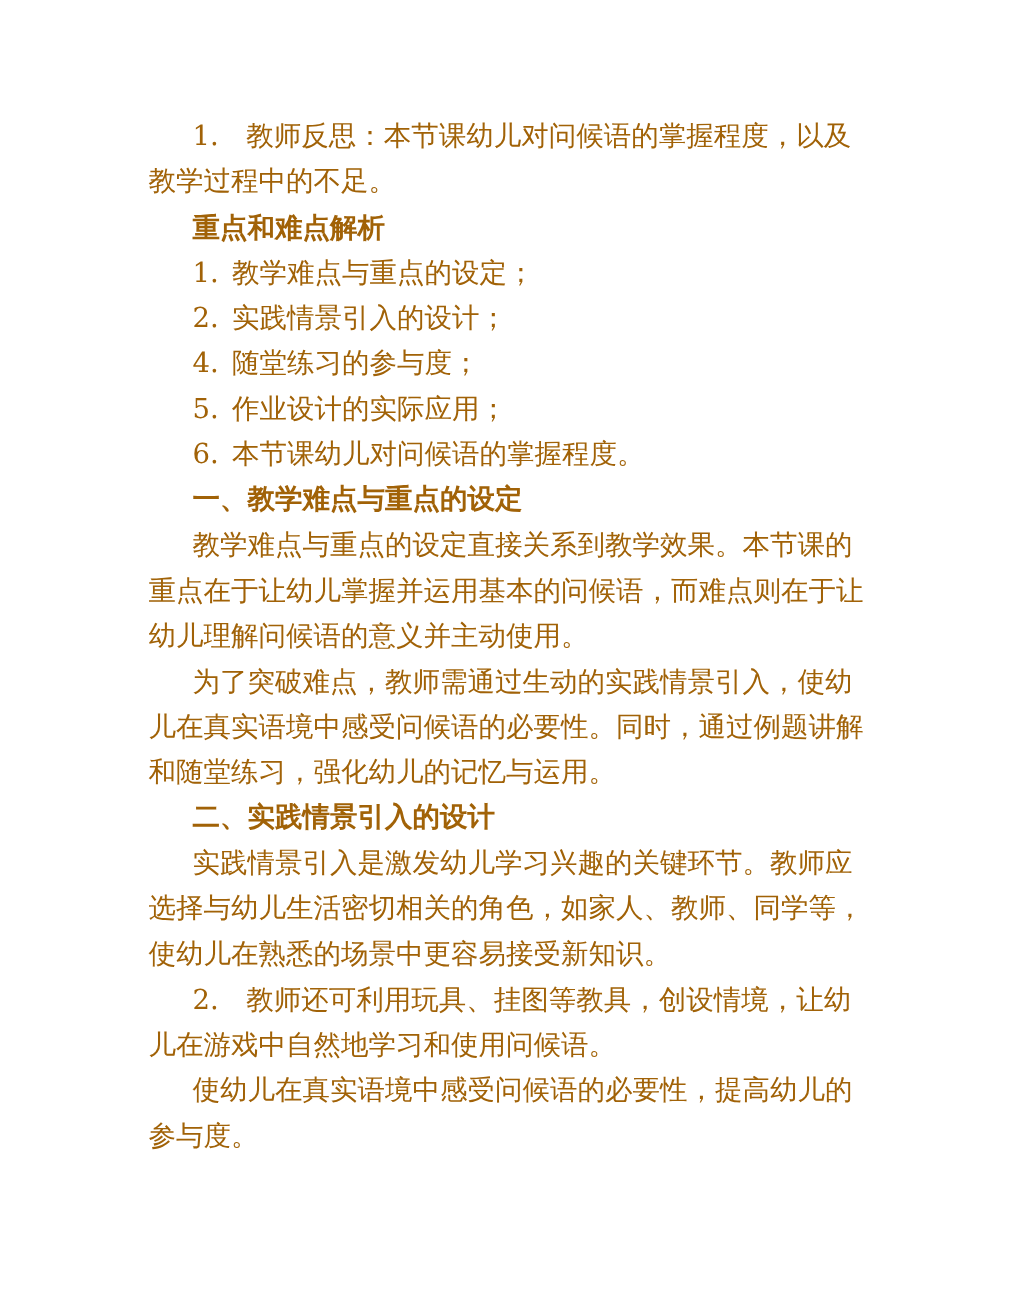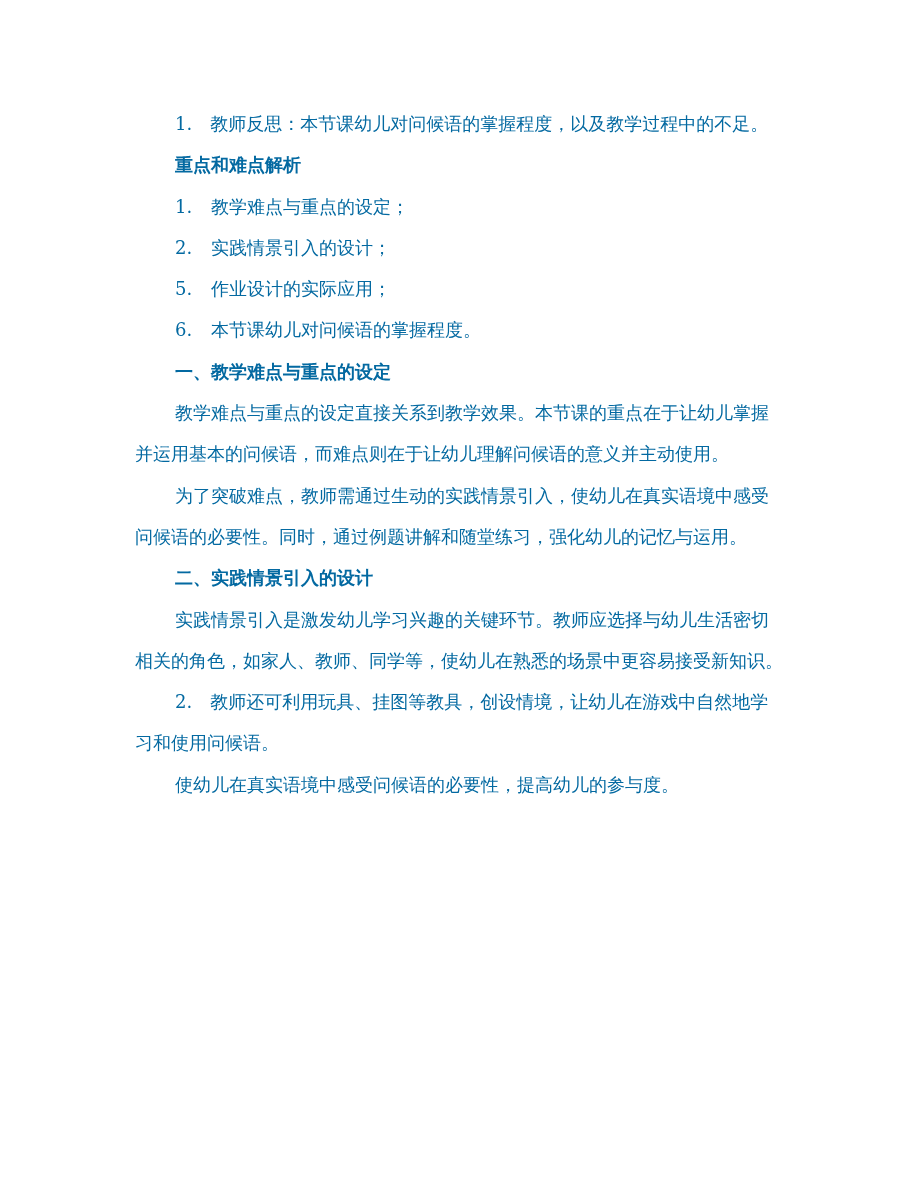--- a/index.html
+++ b/index.html
@@ -6,38 +6,39 @@
   body { width: 920px; height: 1191px; position: relative; overflow: hidden; }
   .page { position: absolute; left: 0; top: 0; width: 920px; height: 1191px; }
   .watermark {
     position: absolute; left: 250px; top: 528px;
     font-family: "Liberation Sans", sans-serif; font-size: 76px;
     color: #e6e6e6; letter-spacing: 1px; z-index: 0; white-space: nowrap;
   }
   .content {
     position: absolute; left: 135px; top: 103px; width: 650px; z-index: 1;
     font-family: "DejaVu Serif", "Liberation Serif", serif;
-    font-size: 18px; color: #0369a1; line-height: 41.3px;
+    font-size: 25px; color: #a16207; line-height: 41.3px;
   }
   .p { margin: 0; text-indent: 40px; }
   .h { margin: 0; text-indent: 40px; font-weight: bold; font-family: "DejaVu Sans", "Liberation Sans", sans-serif; }
   .li { margin: 0; text-indent: 40px; }
   .li .num { display: inline-block; width: 36px; text-indent: 0; }
 </style>
 </head>
 <body>
 
 <div class="page">
 
   <div class="content">
     <p class="p">1.　教师反思：本节课幼儿对问候语的掌握程度，以及教学过程中的不足。</p>
     <p class="h">重点和难点解析</p>
 
     <p class="li"><span class="num">1.</span><span>教学难点与重点的设定；</span></p>
     <p class="li"><span class="num">2.</span><span>实践情景引入的设计；</span></p>
+    <p class="li"><span class="num">4.</span><span>随堂练习的参与度；</span></p>
     <p class="li"><span class="num">5.</span><span>作业设计的实际应用；</span></p>
     <p class="li"><span class="num">6.</span><span>本节课幼儿对问候语的掌握程度。</span></p>
 
     <p class="h">一、教学难点与重点的设定</p>
     <p class="p">教学难点与重点的设定直接关系到教学效果。本节课的重点在于让幼儿掌握并运用基本的问候语，而难点则在于让幼儿理解问候语的意义并主动使用。</p>
     <p class="p">为了突破难点，教师需通过生动的实践情景引入，使幼儿在真实语境中感受问候语的必要性。同时，通过例题讲解和随堂练习，强化幼儿的记忆与运用。</p>
 
     <p class="h">二、实践情景引入的设计</p>
     <p class="p">实践情景引入是激发幼儿学习兴趣的关键环节。教师应选择与幼儿生活密切相关的角色，如家人、教师、同学等，使幼儿在熟悉的场景中更容易接受新知识。</p>
     <p class="p">2.　教师还可利用玩具、挂图等教具，创设情境，让幼儿在游戏中自然地学习和使用问候语。</p>

